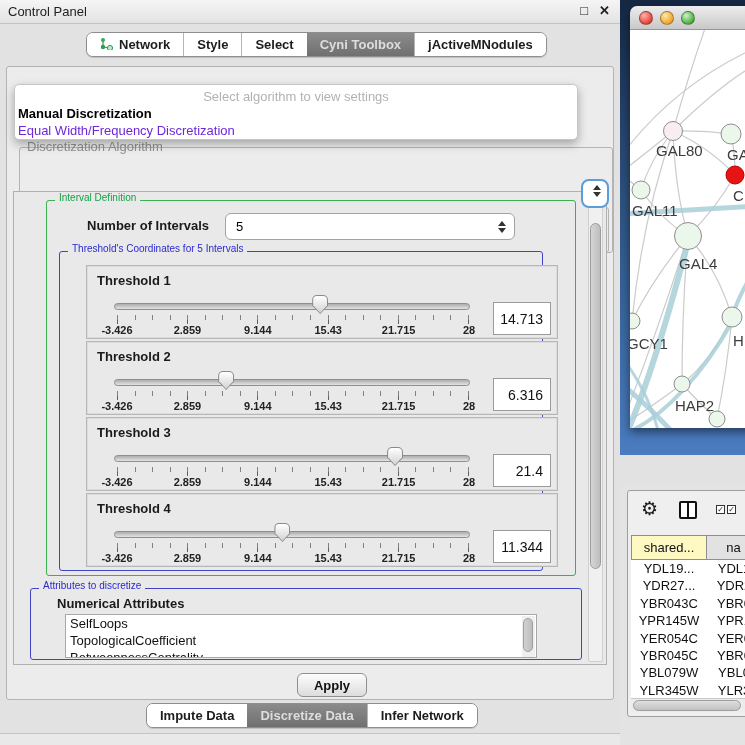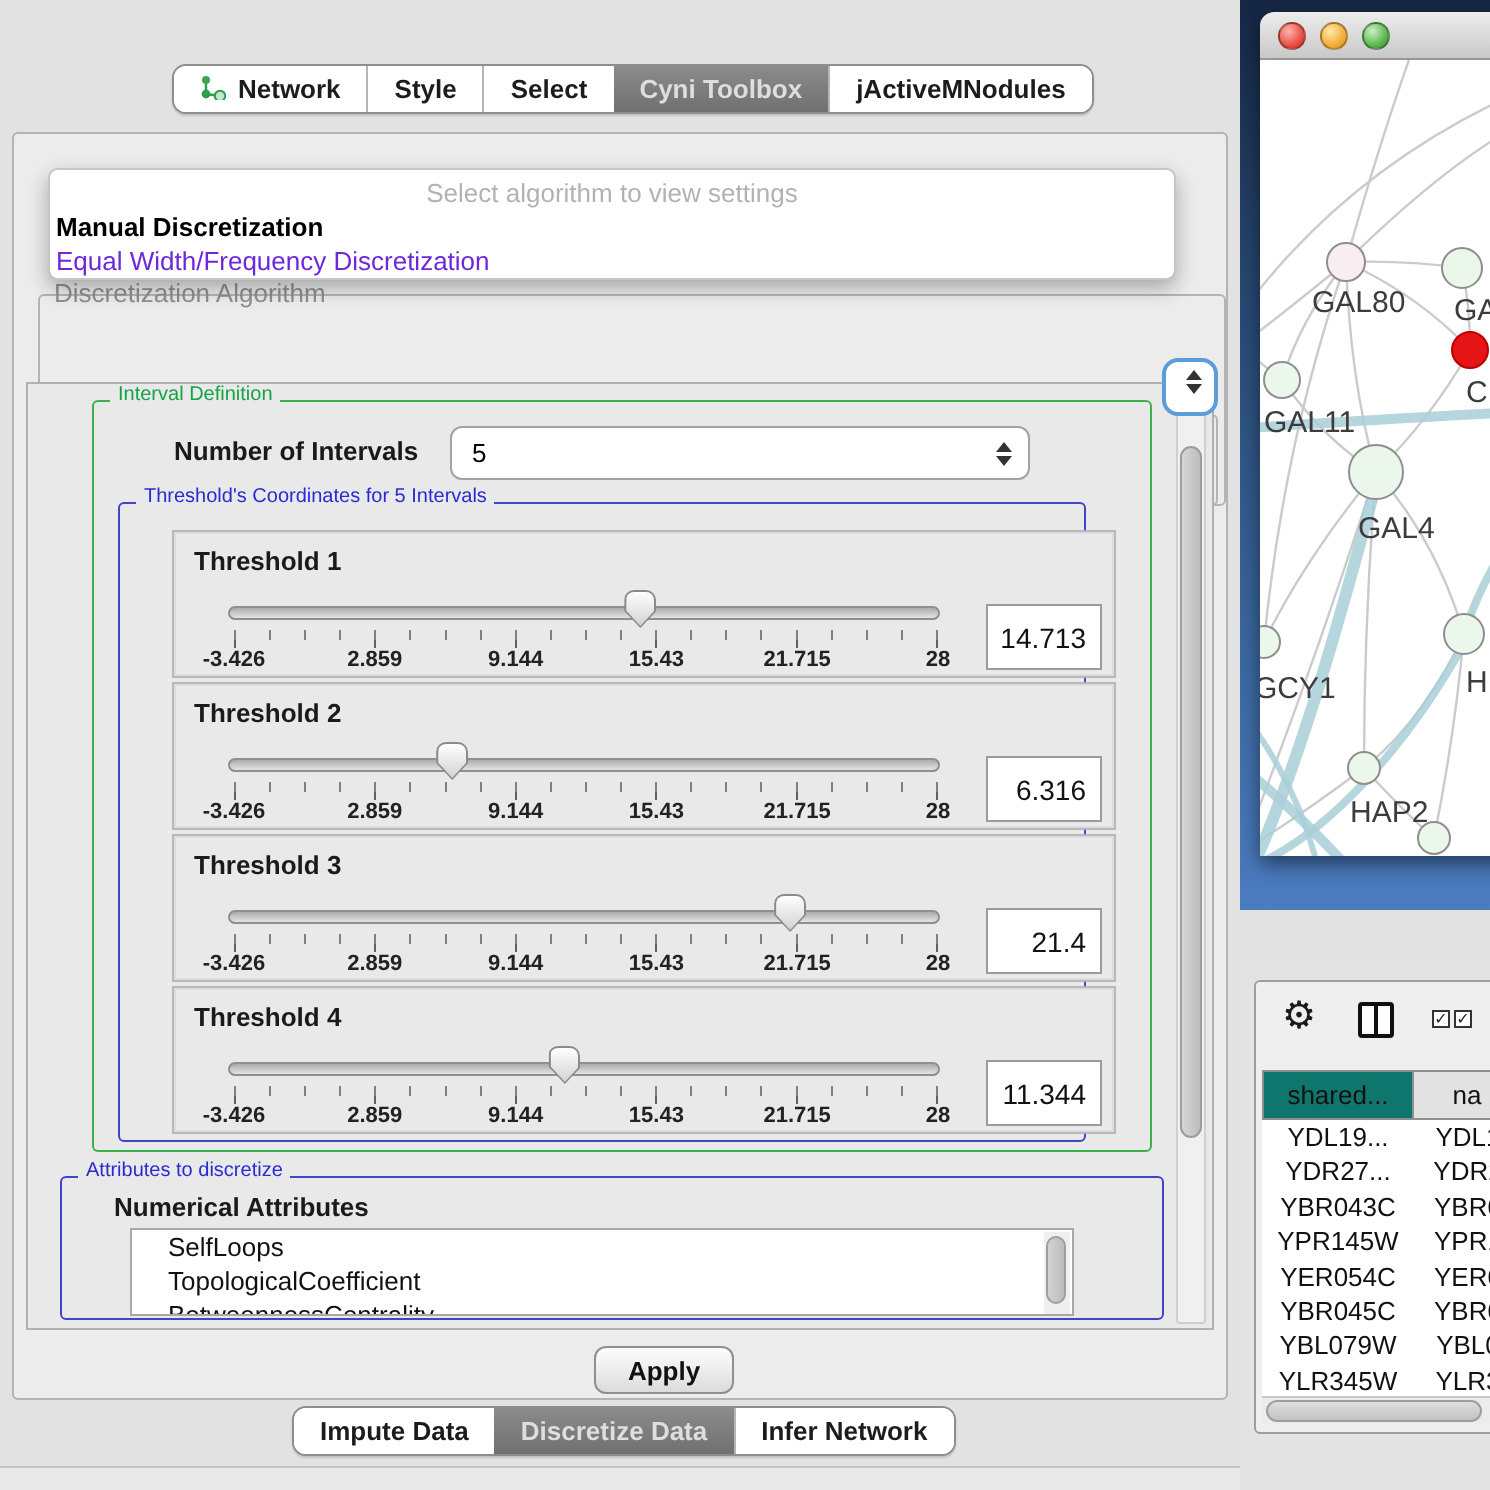--- a/index.html
+++ b/index.html
@@ -43,21 +43,21 @@
 
   .disc-label { position:absolute; left:20px; top:72px; font-size:13px; color:#8f8f8f; z-index:5; }
   .disc-box { left:12px; top:80px; width:594px; height:106px; }
 
   
   .combo-fragment { position:absolute; left:574px; top:112px; width:28px; height:29px; z-index:30;
     background:#fff; border:2px solid #5b9dd9; border-radius:8px; }
   .combo-fragment .arrows { position:absolute; right:6px; top:4px; }
 
   
-  .popup { position:absolute; left:24px; top:84px; width:564px; height:56px; z-index:40;
+  .popup { position:absolute; left:14px; top:84px; width:564px; height:56px; z-index:40;
     background:#fff; border:1px solid #c6c6c6; border-radius:5px;
     box-shadow:0 4px 10px rgba(0,0,0,.30); }
   .popup .prompt { position:absolute; left:0; top:4px; width:100%; text-align:center; color:#b2b2b2; font-size:13px; }
   .popup .item1 { position:absolute; left:3px; top:21px; font-weight:bold; font-size:13px; color:#000; }
   .popup .item2 { position:absolute; left:3px; top:38px; font-size:13px; color:#6d28d9; }
 
   .tabledata-box { left:18px; top:140px; width:584px; height:46px; background:#ececec; }
   .combo { position:absolute; background:#fff; border:1px solid #a3a3a3; border-radius:6px;
     display:flex; align-items:center; padding:0 10px; font-size:13px; color:#000;
     box-shadow:inset 0 1px 0 rgba(255,255,255,.8); }
@@ -98,21 +98,21 @@
   .tick-labels { position:absolute; left:30px; top:58px; width:352px; height:12px; }
   .tick-labels span { position:absolute; transform:translateX(-50%); font-size:11px; font-weight:bold; color:#222; white-space:nowrap; }
   .th-value { position:absolute; left:406px; top:36px; width:58px; height:33px;
     background:#fff; border:1px solid #9a9a9a; font-family:"Liberation Sans",sans-serif;
     font-size:14px; color:#111; text-align:right; padding-right:7px; }
 
   .attr-box { left:16px; top:396px; width:552px; height:72px; }
   .num-attr { position:absolute; left:26px; top:7px; font-weight:bold; font-size:13px; }
   .attr-list { position:absolute; left:34px; top:25px; width:472px; height:44px;
     background:#fff; border:1px solid #a8a8a8; overflow:hidden; }
-  .attr-list .li { padding-left:18px; height:17px; line-height:17px; font-size:13px; color:#111; }
+  .attr-list .li { padding-left:4px; height:17px; line-height:17px; font-size:13px; color:#111; }
   .attr-vscroll { position:absolute; right:1px; top:1px; width:13px; height:42px; background:#efefef; }
   .attr-vthumb { position:absolute; left:1px; top:2px; width:10px; height:34px;
     background:linear-gradient(90deg,#d2d2d2,#bcbcbc); border:1px solid #9e9e9e; border-radius:5px; }
 
   .apply-btn { position:absolute; left:266px; top:606px; width:70px; height:24px;
     background:linear-gradient(#fdfdfd,#dcdcdc); border:1px solid #8f8f8f; border-radius:6px;
     font-family:"Liberation Sans",sans-serif; font-size:13px; font-weight:bold; color:#111;margin-left:24px; }
 
   
   .right-pane { position:absolute; left:620px; top:0; width:125px; height:745px; overflow:hidden; }
@@ -138,36 +138,41 @@
   .gear { position:absolute; left:13px; top:8px; font-size:19px; color:#1a1a1a; line-height:20px; }
   .split-ico { position:absolute; left:51px; top:10px; width:18px; height:18px; background:#fff;
     border:2px solid #111; border-radius:2px; }
   .split-ico::after { content:""; position:absolute; left:6px; top:0; width:2px; height:14px; background:#111; }
   .checks { position:absolute; left:88px; top:14px; display:flex; gap:2px; }
   .chk { width:9px; height:9px; border:1px solid #333; background:#fff; font-size:8px; line-height:8px;
     text-align:center; color:#222; }
   .tp-table { position:absolute; left:3px; top:44px; width:130px; height:163px; overflow:hidden; }
   .tp-thead { display:flex; height:25px; }
   .tp-th { border:1px solid #8f8f8f; font-size:13px; color:#111; text-align:center; line-height:23px; }
-  .tp-th.c1 { width:76px; background:#0f766e; }
+  .tp-th.c1 { width:76px; background:#fef9c3; }
   .tp-th.c2 { width:54px; background:#e2e2e2; border-left:none; }
   .tp-row { display:flex; height:17.4px; background:#fff; }
   .tp-td { font-size:13px; color:#111; text-align:center; line-height:17px; white-space:nowrap; overflow:hidden; }
   .tp-td.c1 { width:76px; }
   .tp-td.c2 { width:54px; }
   .tp-hscroll { position:absolute; left:3px; top:207px; width:124px; height:14px; background:#ececec; border-top:1px solid #c9c9c9; }
   .tp-hthumb { position:absolute; left:2px; top:1px; width:108px; height:11px;
     background:linear-gradient(#dedede,#c2c2c2); border:1px solid #9e9e9e; border-radius:6px; }
 </style>
 </head>
 <body>
 
 <div class="screen">
 
   <div class="control-panel">
+    <div class="titlebar">
+      <span class="tb-title">Control Panel</span>
+      <span class="tb-float">□</span>
+      <span class="tb-close">✕</span>
+    </div>
 
     <div class="segbar top">
       <div class="seg">
         <span class="net-ico">
           <svg width="13" height="13" viewBox="0 0 13 13">
             <line x1="3" y1="3" x2="3" y2="10" stroke="#2e9e4b" stroke-width="1.2"></line>
             <line x1="3" y1="10" x2="10" y2="11" stroke="#2e9e4b" stroke-width="1.2"></line>
             <circle cx="3" cy="3" r="2" fill="#37a94f"></circle>
             <circle cx="3" cy="10" r="2.2" fill="#2e9e4b"></circle>
             <circle cx="10" cy="11" r="2.6" fill="#bfe8c4" stroke="#2e9e4b"></circle>

